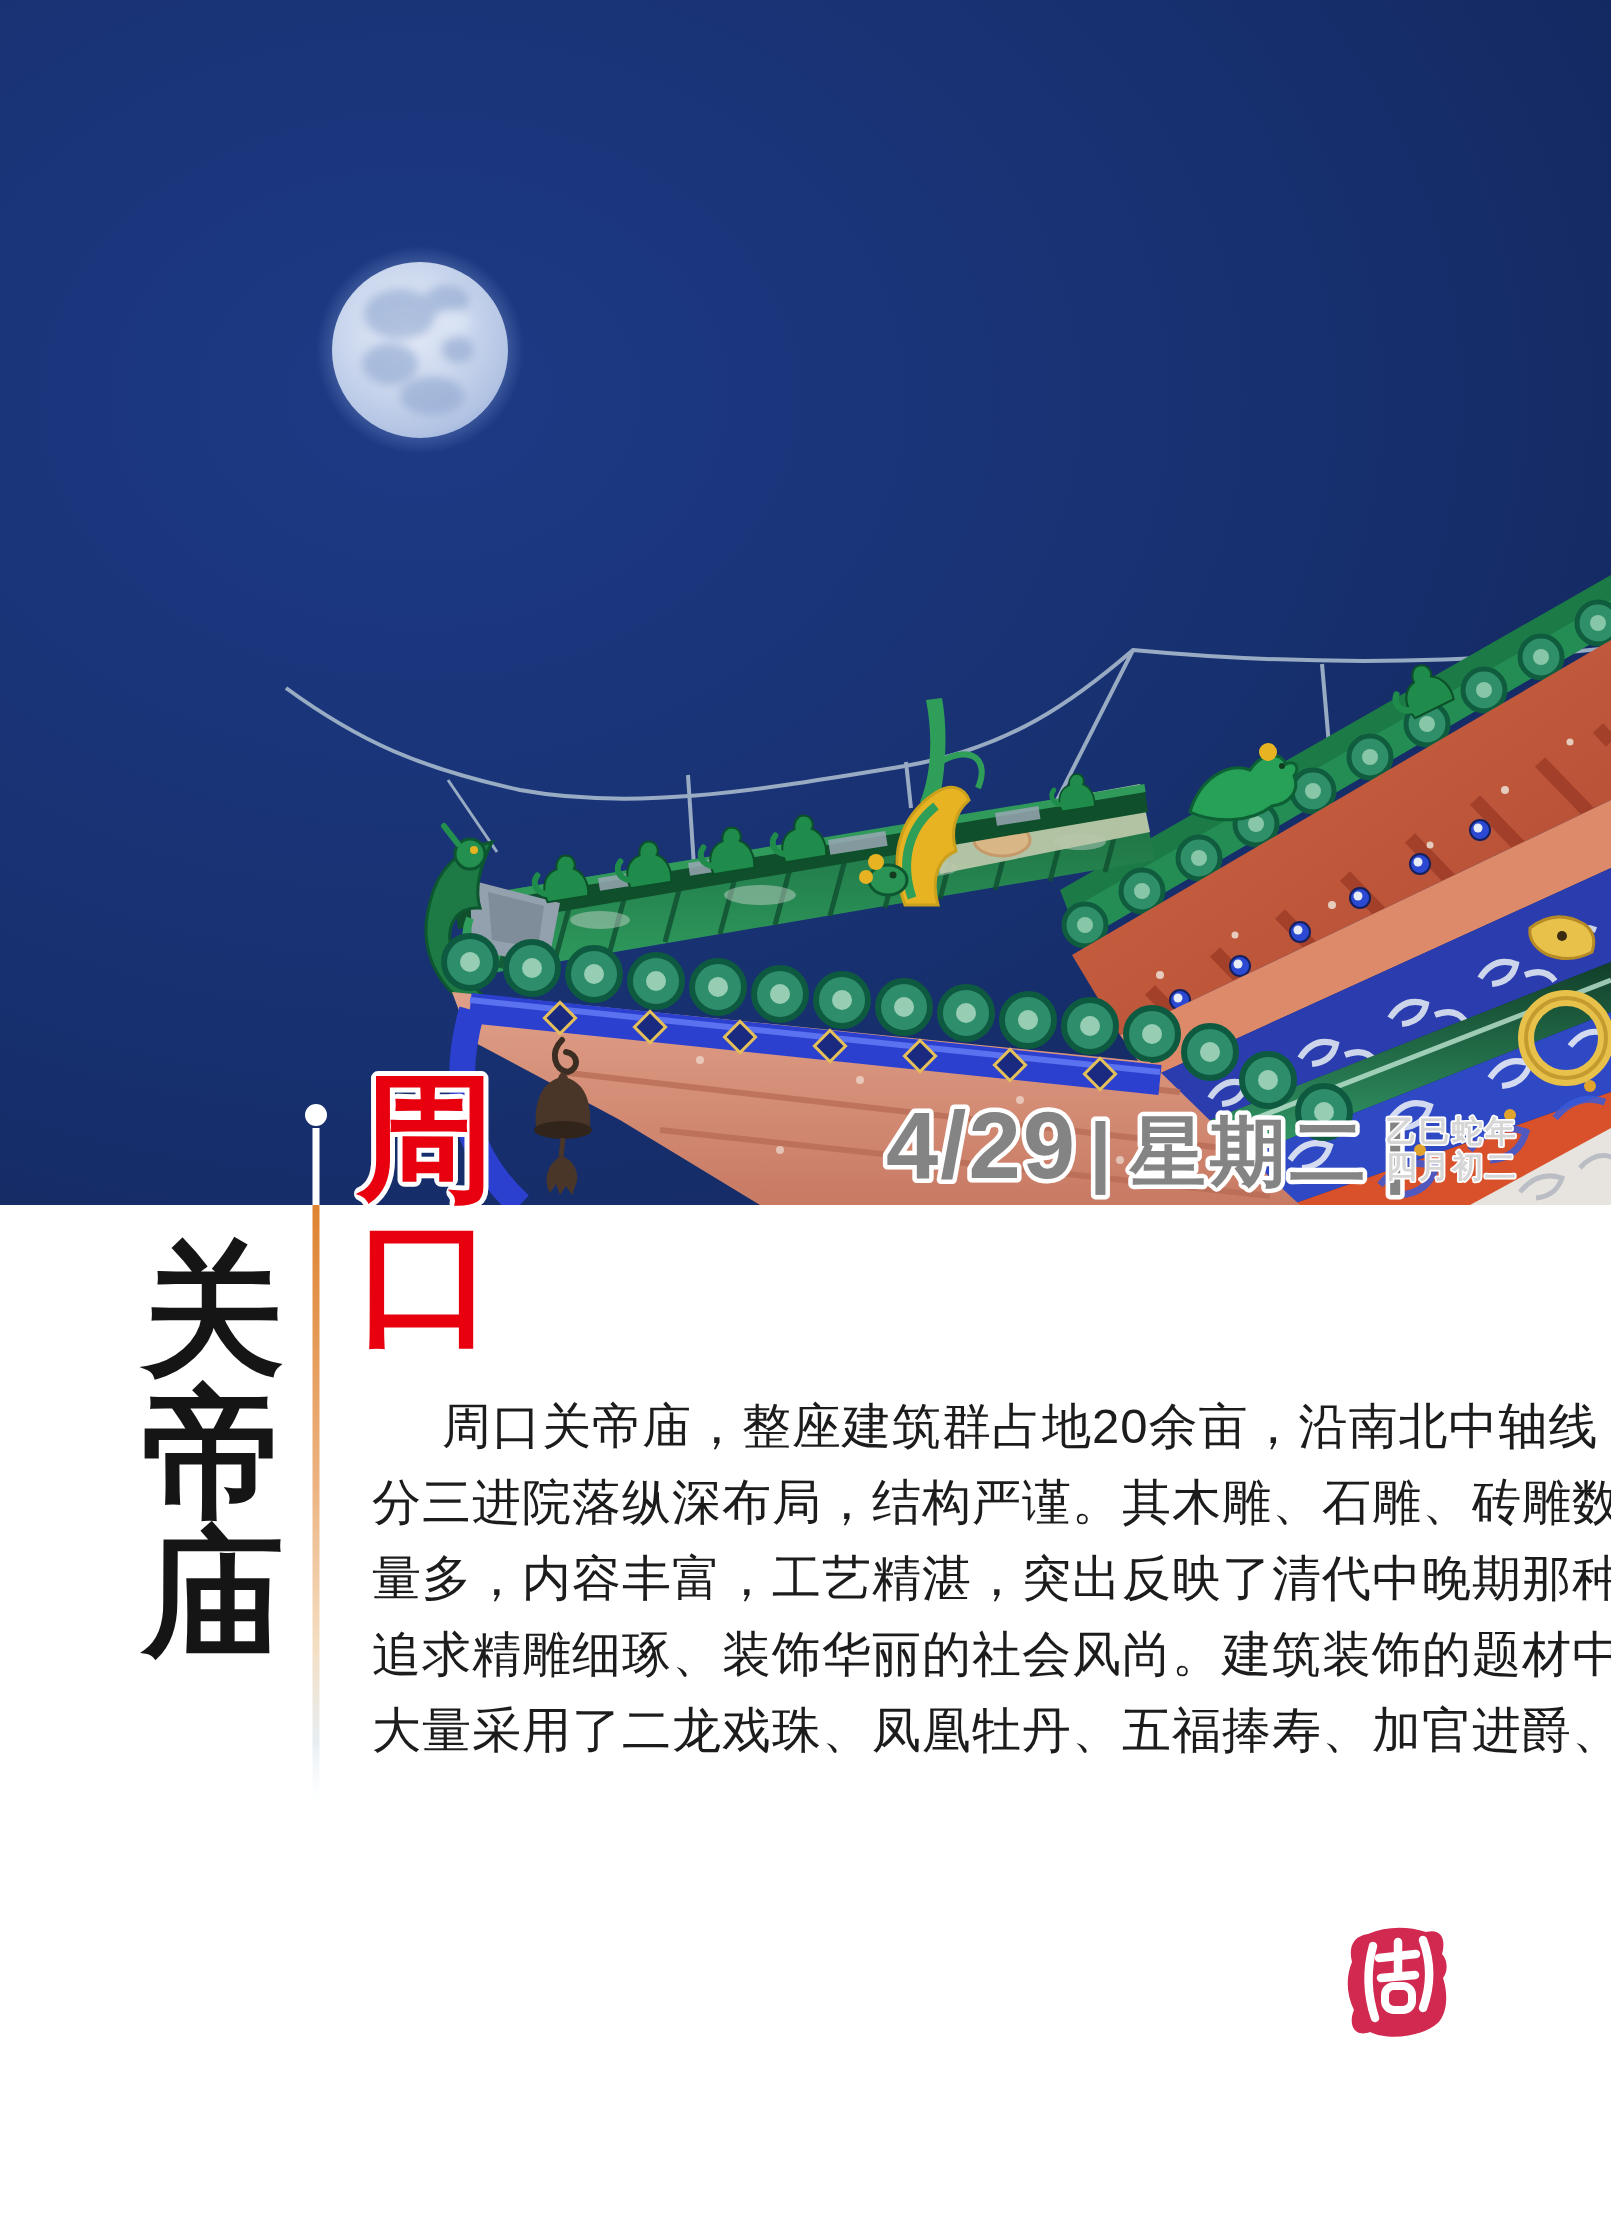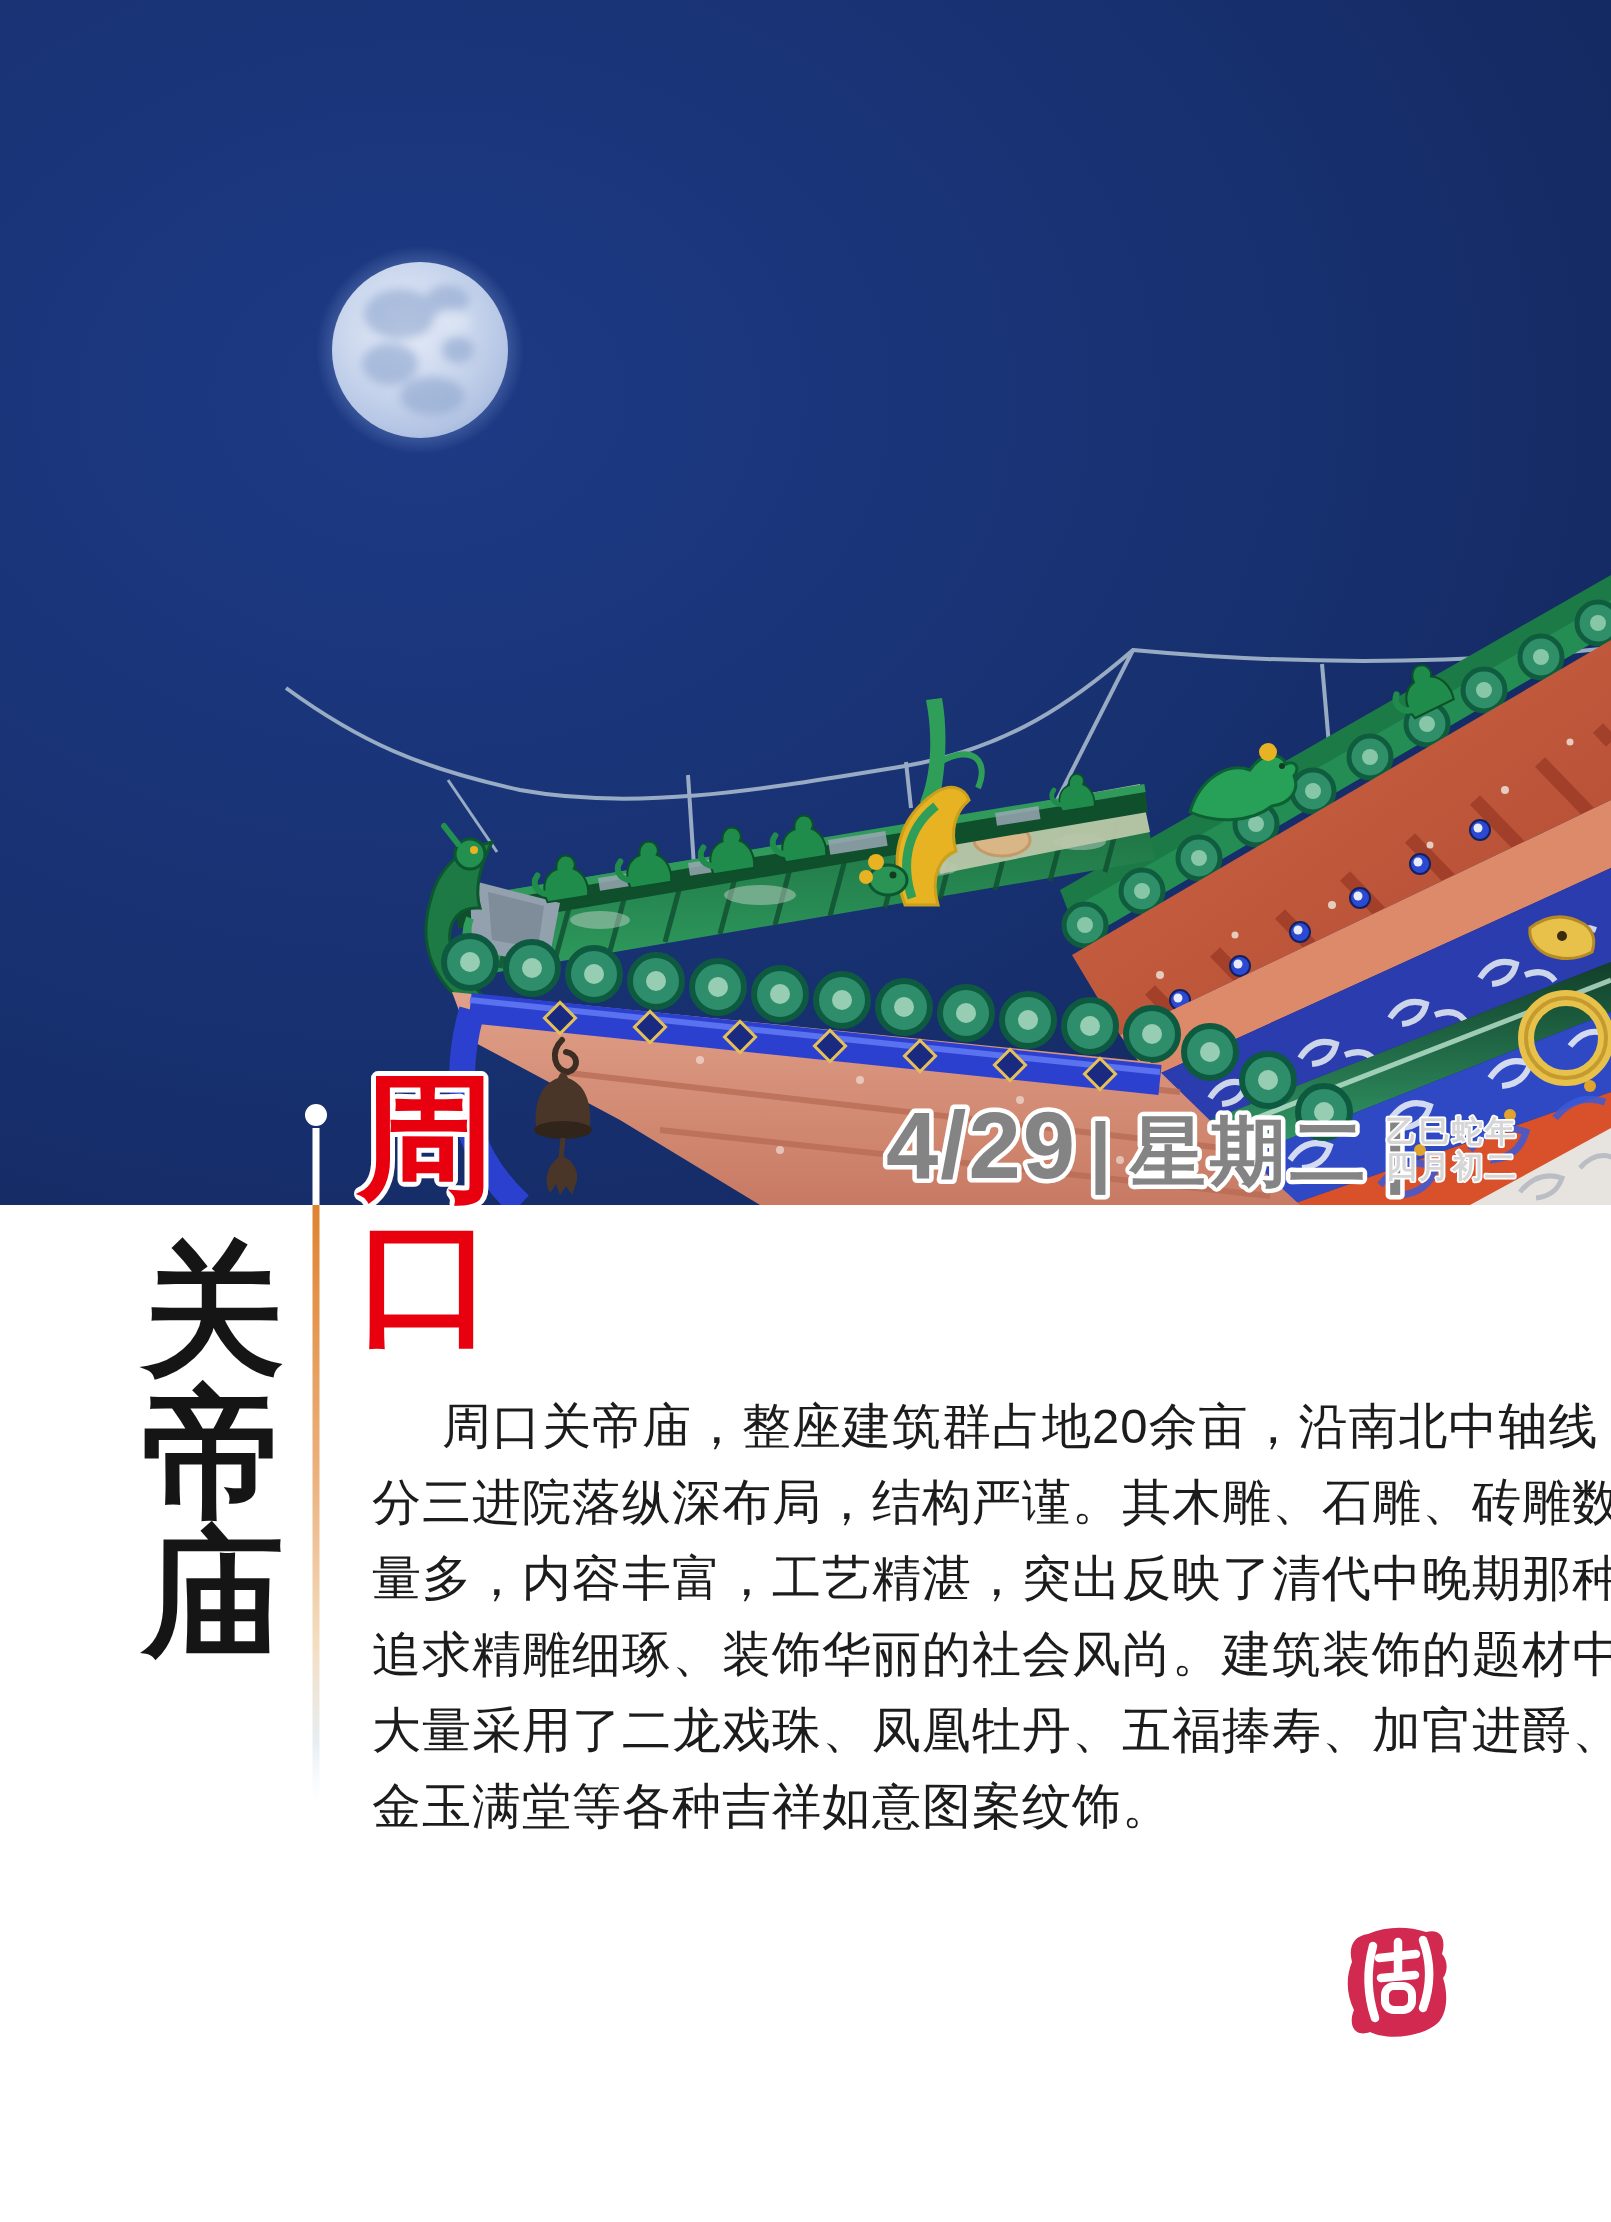--- a/index.html
+++ b/index.html
@@ -342,21 +342,20 @@
     </g>
   </svg>
   </div>
 
   <div class="article">
     <p class="indent">周口关帝庙，整座建筑群占地20余亩，沿南北中轴线，</p>
     <p>分三进院落纵深布局，结构严谨。其木雕、石雕、砖雕数</p>
     <p>量多，内容丰富，工艺精湛，突出反映了清代中晚期那种</p>
     <p>追求精雕细琢、装饰华丽的社会风尚。建筑装饰的题材中</p>
     <p>大量采用了二龙戏珠、凤凰牡丹、五福捧寿、加官进爵、</p>
-    <p>金玉满堂等各种吉祥如意图案纹饰。</p>
   </div>
 
   <svg class="overlay" width="1611" height="2222" viewBox="0 0 1611 2222" xmlns="http://www.w3.org/2000/svg">
     <defs>
       <linearGradient id="lineGrad" x1="0" y1="0" x2="0" y2="1">
         <stop offset="0" stop-color="#de8330"></stop>
         <stop offset="0.45" stop-color="#ecb27f"></stop>
         <stop offset="0.72" stop-color="#f4dec2"></stop>
         <stop offset="0.88" stop-color="#e7eef3"></stop>
         <stop offset="1" stop-color="#ffffff" stop-opacity="0"></stop>

